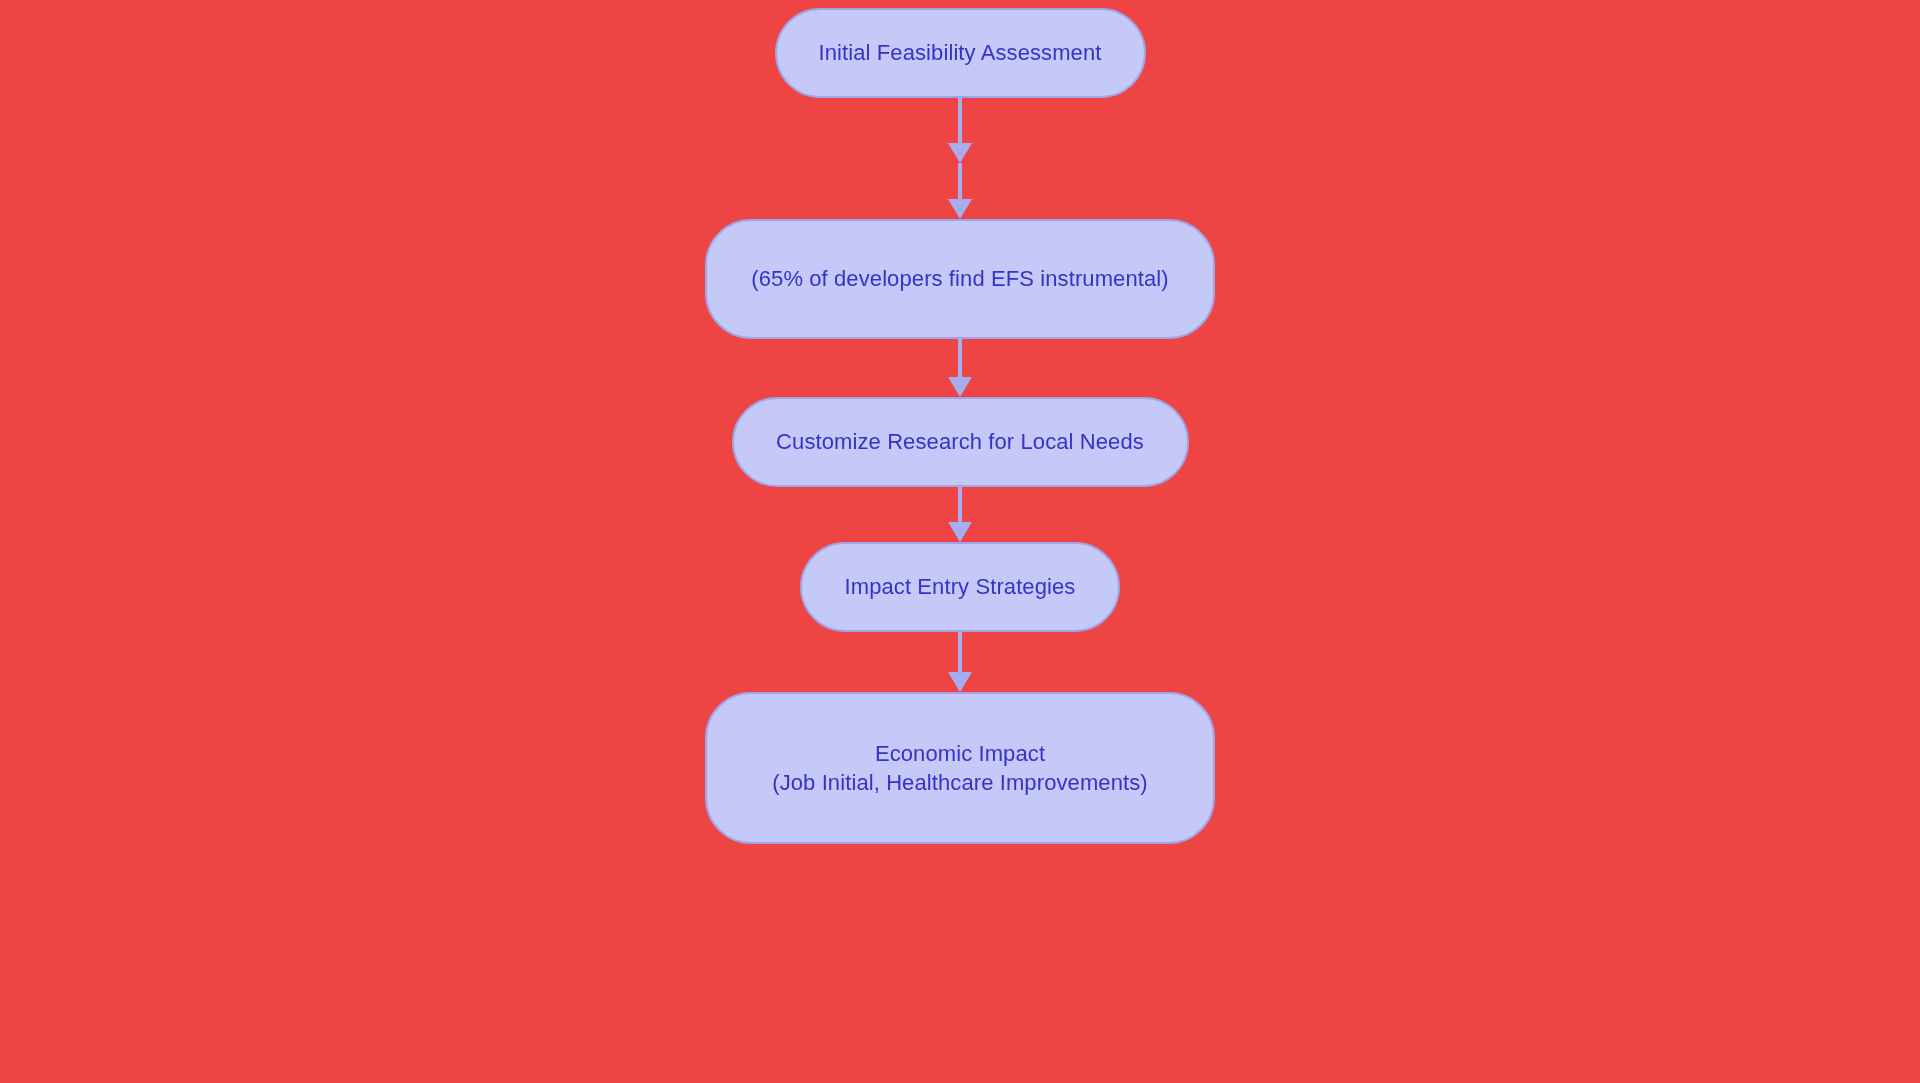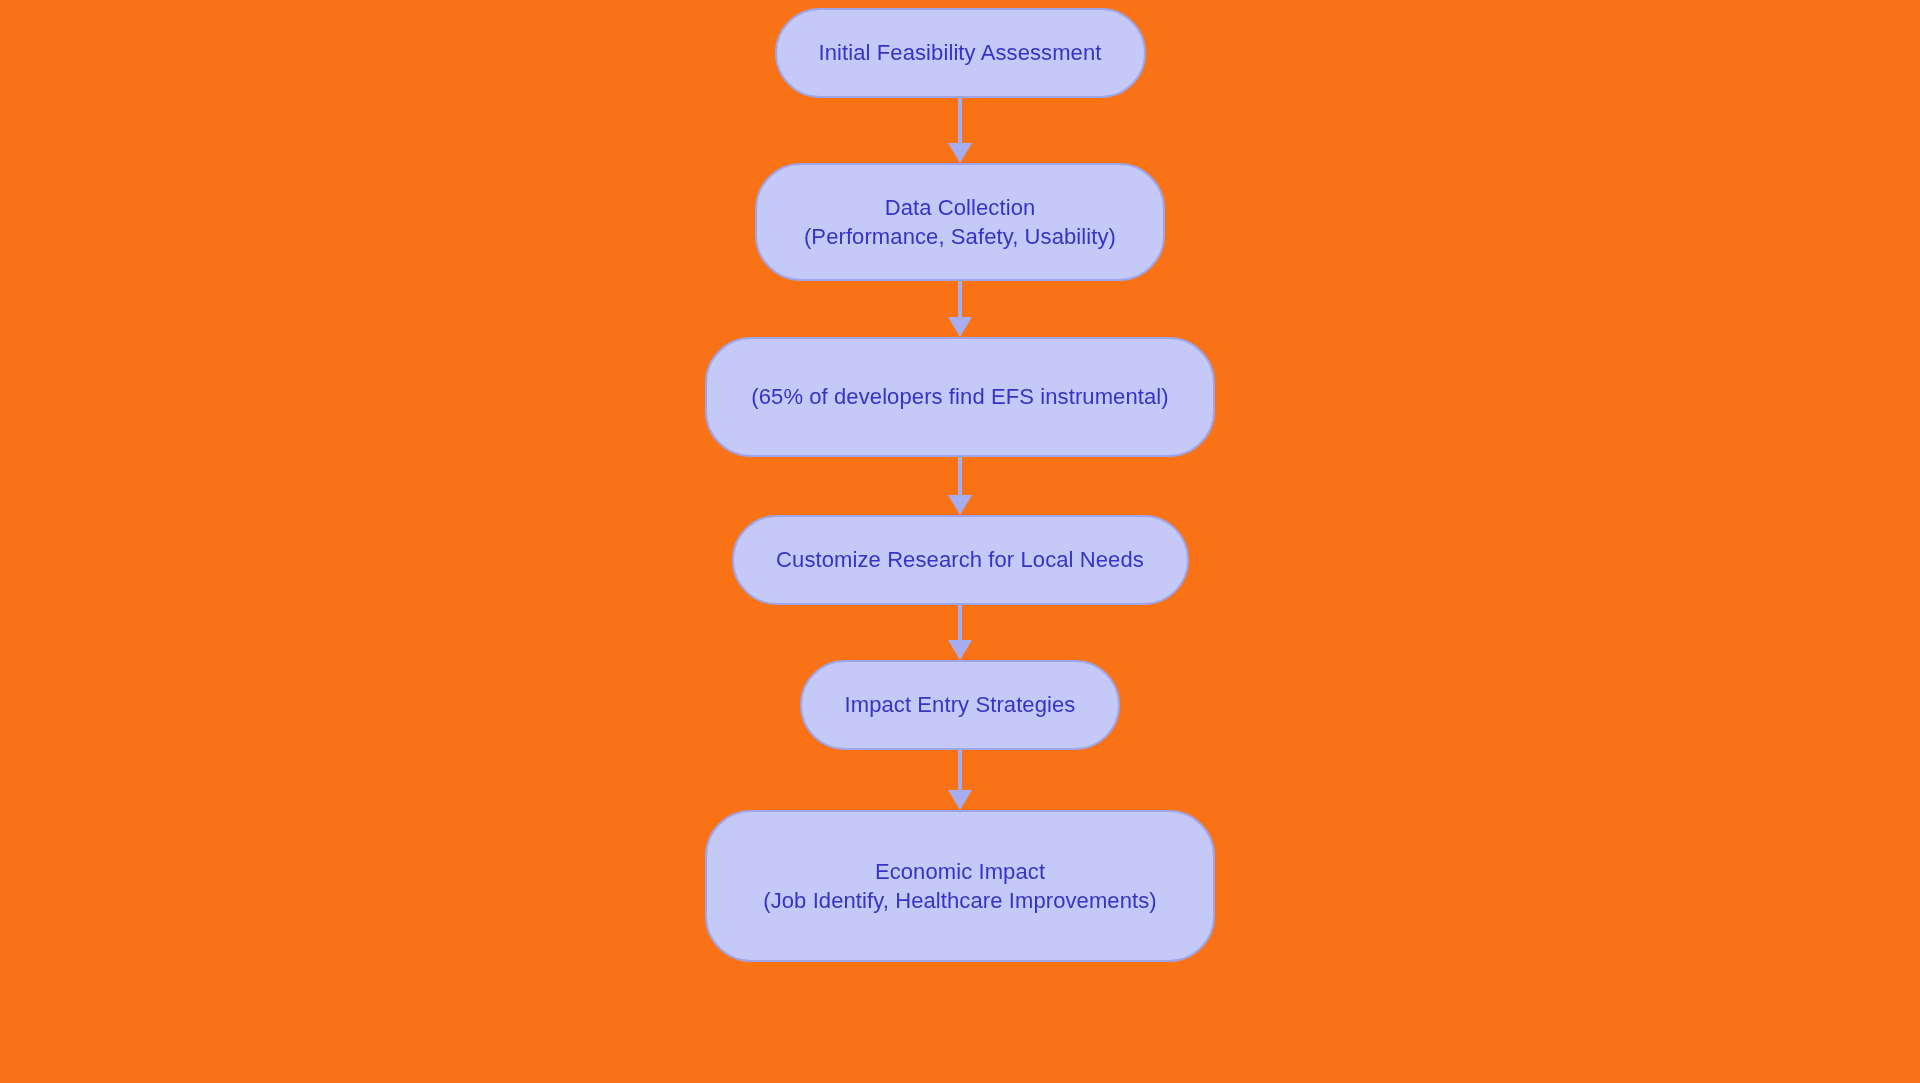--- a/index.html
+++ b/index.html
@@ -12,21 +12,21 @@
     width: 1920px;
     height: 1083px;
     overflow: hidden;
     font-family: "Liberation Sans", "DejaVu Sans", sans-serif;
   }
 
   #flowchart {
     position: relative;
     width: 1920px;
     height: 1083px;
-    background: #f97316;
+    background: #ef4444;
   }
 
   .flow-column {
     position: absolute;
     left: 0;
     top: 0;
     width: 1920px;
     height: 1083px;
     display: flex;
     flex-direction: column;
@@ -103,26 +103,20 @@
       <span>
         <span class="node-line">Initial Feasibility Assessment</span>
       </span>
     </div>
 
     <div class="connector conn-h1">
       <div class="connector-line"></div>
       <div class="connector-head"></div>
     </div>
 
-    <div class="node node-w2">
-      <span>
-        <span class="node-line">Data Collection</span>
-        <span class="node-line">(Performance, Safety, Usability)</span>
-      </span>
-    </div>
 
     <div class="connector conn-h2">
       <div class="connector-line"></div>
       <div class="connector-head"></div>
     </div>
 
     <div class="node node-w3">
       <span>
         <span class="node-line">(65% of developers find EFS instrumental)</span>
       </span>
@@ -151,18 +145,18 @@
     </div>
 
     <div class="connector conn-h5">
       <div class="connector-line"></div>
       <div class="connector-head"></div>
     </div>
 
     <div class="node node-w6">
       <span>
         <span class="node-line">Economic Impact</span>
-        <span class="node-line">(Job Identify, Healthcare Improvements)</span>
+        <span class="node-line">(Job Initial, Healthcare Improvements)</span>
       </span>
     </div>
 
   </div>
 </div>
 
 </body></html>

